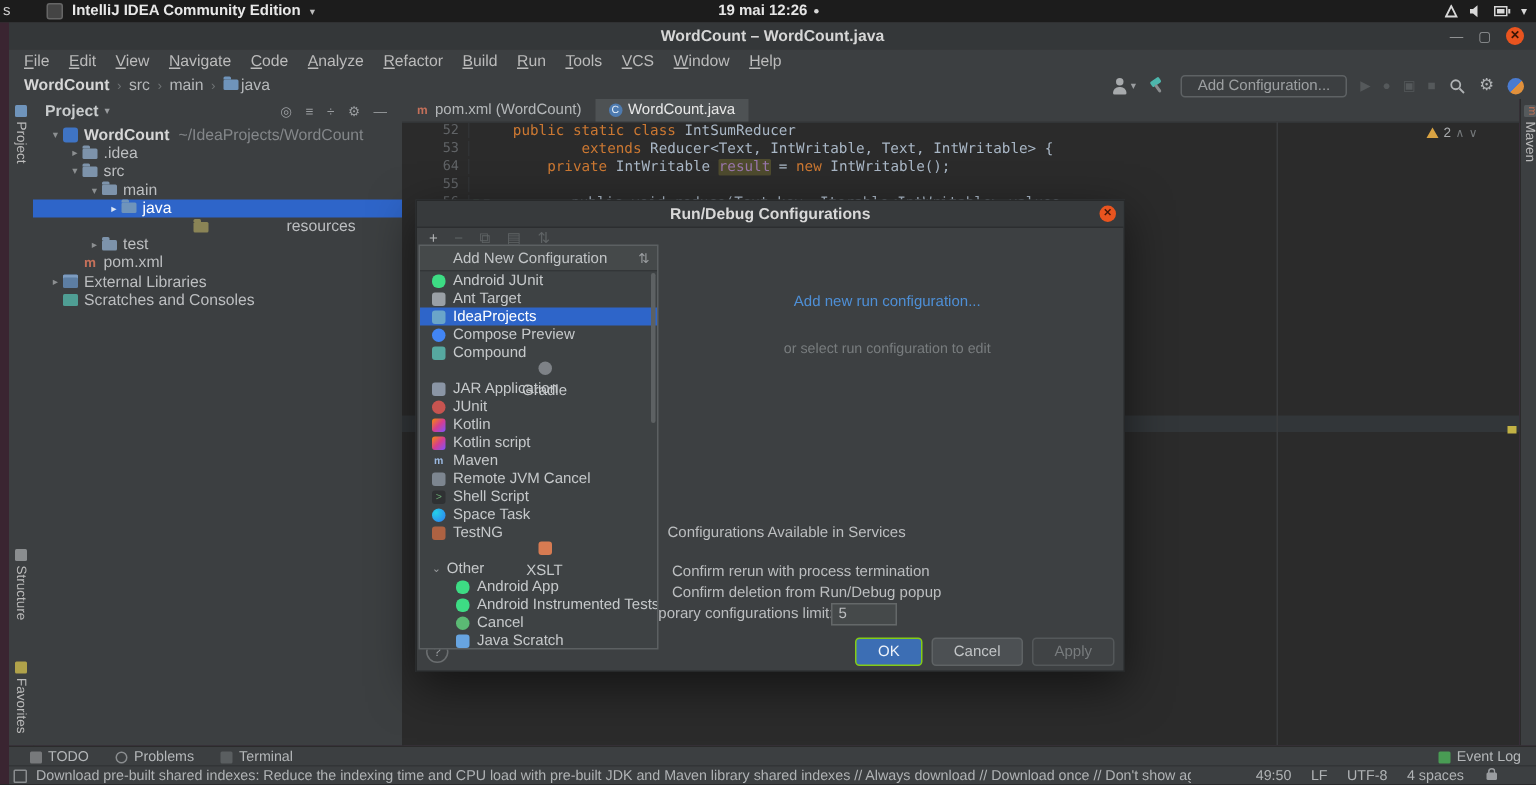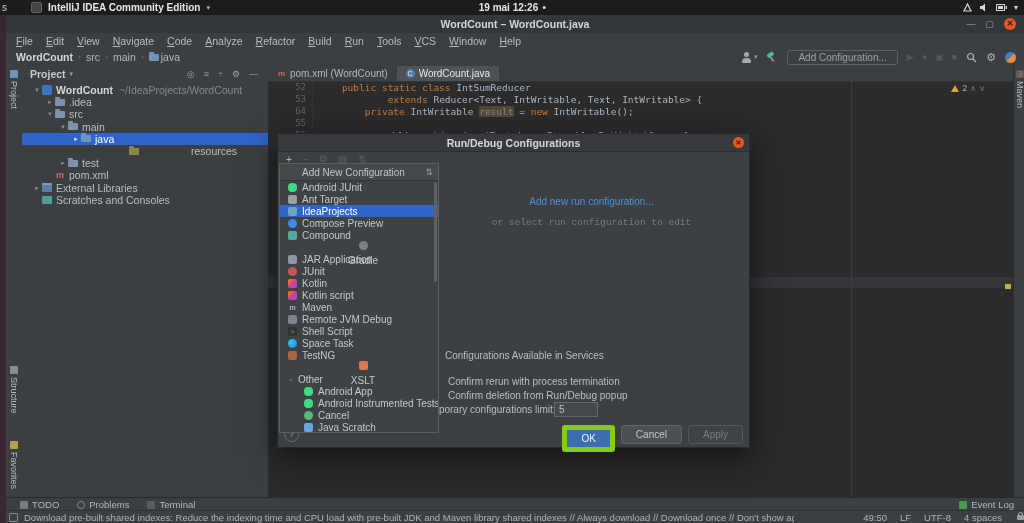--- a/index.html
+++ b/index.html
@@ -123,44 +123,44 @@
   .bt-item{display:flex;align-items:center;gap:4px;color:#b4b7b9;}
   .bt-ic{width:8px;height:8px;border-radius:1px;background:#77797b;}
   .bt-ic.problems{background:none;border:1px solid #8a8d8f;border-radius:50%;width:6px;height:6px;}
   .bt-ic.terminal{background:#5a5e60;}
   .bt-right{margin-left:auto;display:flex;align-items:center;gap:4px;padding-right:10px;color:#b4b7b9;}
   .ev-ic{width:8px;height:8px;background:#499c54;border-radius:1px;}
   .statusbar{left:6px;top:510px;width:1018px;height:13px;background:#3c3f41;border-top:1px solid #323537;
              display:flex;align-items:center;font-size:9.5px;color:#b0b3b5;}
   .sb-grid{width:7px;height:7px;margin:0 6px 0 3px;border:1px solid #8a8d8f;border-radius:1px;}
   .sb-msg{white-space:nowrap;overflow:hidden;max-width:770px;}
-  .sb-right{margin-left:auto;display:flex;align-items:center;gap:13px;}
+  .sb-right{margin-left:auto;display:flex;align-items:center;gap:13px;padding-right:26px;}
   .lock{position:relative;width:7px;height:5px;background:#9a9da0;border-radius:1px;margin-left:2px;}
   .lock::before{content:"";position:absolute;left:1px;top:-3px;width:3px;height:3px;
                 border:1px solid #9a9da0;border-bottom:none;border-radius:3px 3px 0 0;}
   
   .dialog{left:277px;top:133px;width:471px;height:313px;background:#3d4042;border:1px solid #27292a;
           box-shadow:0 10px 30px rgba(0,0,0,.55);z-index:30;font-size:10px;}
   .dlg-titlebar{height:17px;background:#373a3c;border-bottom:1px solid #2c2e30;position:relative;
                 display:flex;align-items:center;justify-content:center;}
   .dlg-title{font-size:10.5px;font-weight:bold;color:#d8d8d8;}
   .dlg-close{position:absolute;right:5px;top:3px;width:11px;height:11px;border-radius:50%;
              background:#e9541f;color:#41170a;font-size:7px;line-height:11px;text-align:center;font-weight:bold;}
   .dlg-toolbar{height:14px;display:flex;align-items:center;gap:11px;padding-left:8px;
                font-size:10px;color:#5f6365;}
   .dlg-tool.add{color:#b4b6b8;}
   .empty-state{position:absolute;left:160px;right:4px;top:62px;text-align:center;}
   .empty-link{color:#4e8fd6;font-size:10px;}
-  .empty-hint{color:#787c7e;font-size:9.5px;margin-top:10px;font-family:Liberation Mono, monospace;}
+  .empty-hint{color:#787c7e;font-size:9.5px;margin-top:20px;}
   .opt{position:absolute;color:#bcbec0;font-size:10px;white-space:nowrap;}
   .temp-input{position:absolute;left:276px;top:268px;width:34px;height:13px;background:#45494a;
               border:1px solid #646869;color:#bcbec0;font-size:10px;padding:0 4px;}
   .dlg-buttons{position:absolute;right:6px;top:291px;display:flex;gap:6px;}
   .btn{height:17px;padding:0 14px;font-size:10px;border-radius:3px;display:flex;align-items:center;}
-  .btn.ok{background:#3c6eb4;border:5px solid #84cc16;color:#eef3fa;}
+  .btn.ok{background:#3c6eb4;border:1px solid #84cc16;color:#eef3fa;}
   .btn.cancel{background:#4c5053;border:1px solid #5f6365;color:#c2c5c7;}
   .btn.apply{background:#404345;border:1px solid #54585a;color:#777b7d;}
   .help-btn{position:absolute;left:6px;top:293px;width:13px;height:13px;border:1px solid #6b6e70;
             border-radius:50%;color:#9a9da0;font-size:9px;line-height:13px;text-align:center;}
   
   .popup{left:279px;top:163px;width:158px;height:268px;background:#3e4244;border:1px solid #5c6062;
          z-index:40;overflow:hidden;font-size:10px;}
   .pop-header{height:16px;background:#45494a;border-bottom:1px solid #333638;display:flex;
               align-items:center;color:#c2c5c7;padding-left:22px;position:relative;}
   .pop-sort{position:absolute;right:5px;color:#9a9da0;font-size:9px;}
@@ -477,21 +477,21 @@
         <div class="cfg-row" style="padding-left: 8px;">
           <span class="ci ci-kotlin"></span>
           <span>Kotlin script</span>
         </div>
         <div class="cfg-row" style="padding-left: 8px;">
           <span class="ci ci-maven">m</span>
           <span>Maven</span>
         </div>
         <div class="cfg-row" style="padding-left: 8px;">
           <span class="ci ci-remote"></span>
-          <span>Remote JVM Debug</span>
+          <span>Remote JVM Cancel</span>
         </div>
         <div class="cfg-row" style="padding-left: 8px;">
           <span class="ci ci-shell">&gt;</span>
           <span>Shell Script</span>
         </div>
         <div class="cfg-row" style="padding-left: 8px;">
           <span class="ci ci-space"></span>
           <span>Space Task</span>
         </div>
         <div class="cfg-row" style="padding-left: 8px;">

